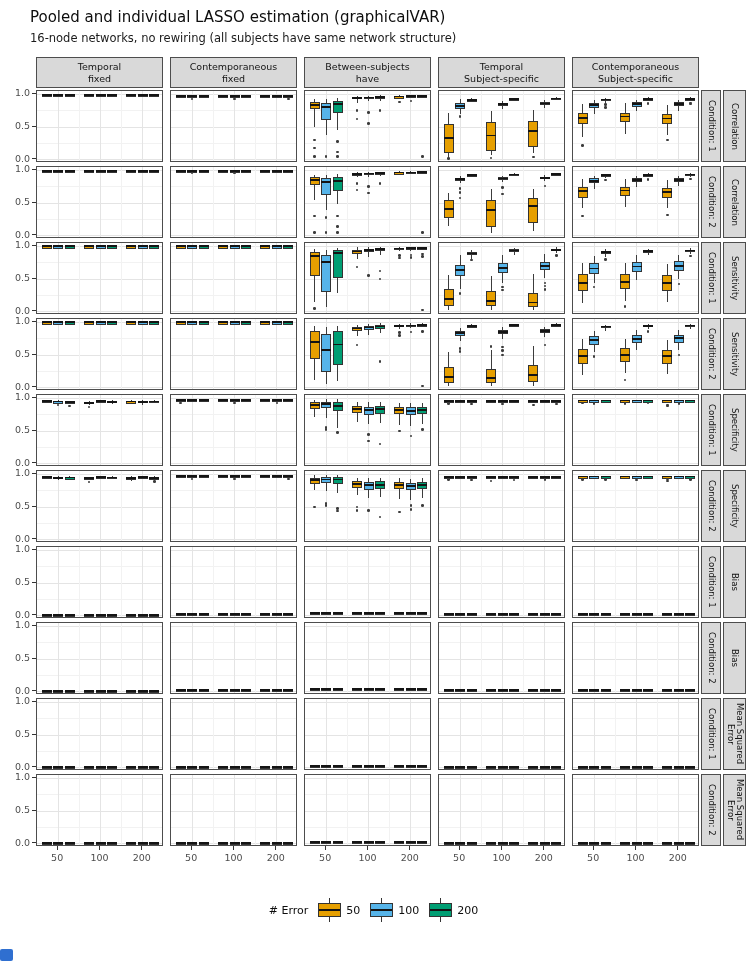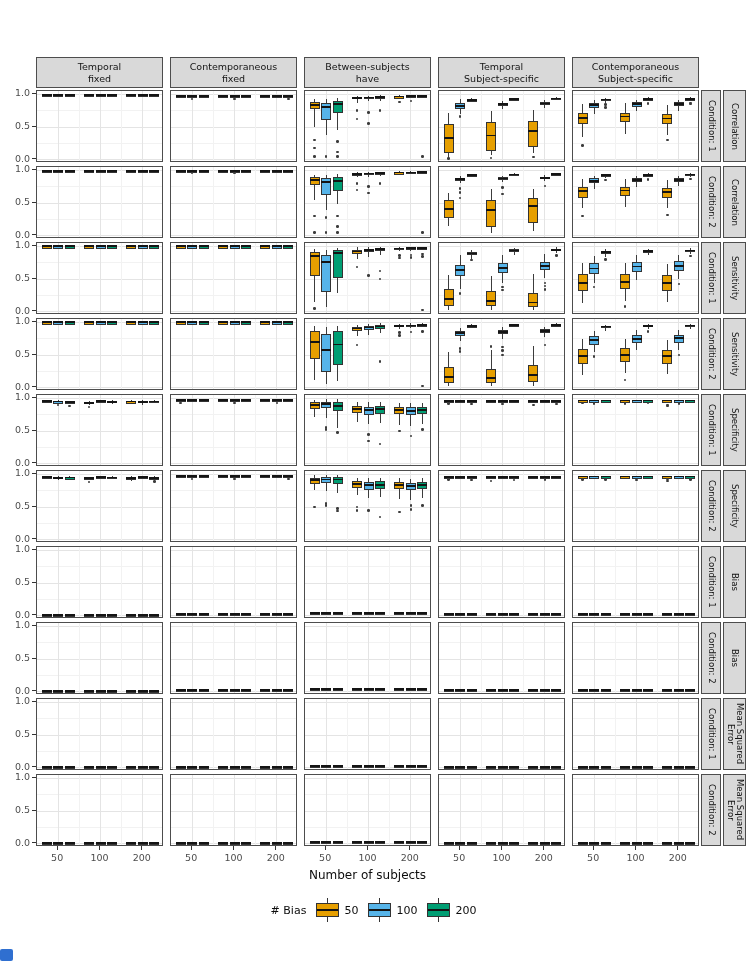--- a/index.html
+++ b/index.html
@@ -28,23 +28,24 @@
   .legend-key{position:relative;width:23px;height:24px;display:inline-block;}
   .lk-w{position:absolute;left:11px;top:0;width:1px;height:24px;background:#333;}
   .lk-b{position:absolute;left:0;top:5px;width:23px;height:14px;border:1px solid #333;box-sizing:border-box;}
   .lk-m{position:absolute;left:1px;top:11px;width:21px;height:2px;background:#141414;}
   #artifact{position:absolute;left:0;top:949px;width:13px;height:12px;background:#2f6fd0;border-radius:2px;}
 </style>
 </head>
 <body>
 
 <div id="figure">
-  <div id="xtitle">Number of subjects</div>
+  <div id="title">Pooled and individual LASSO estimation (graphicalVAR)</div>
+  <div id="subtitle">16-node networks, no rewiring (all subjects have same network structure)</div>
   <div id="legend">
-    <span class="legend-title"># Bias</span>
+    <span class="legend-title"># Error</span>
     <span class="legend-item">
       <span class="legend-key">
           <span class="lk-w"></span>
           <span class="lk-b" style="background: rgb(230, 159, 0);"></span>
           <span class="lk-m"></span>
         </span>
       <span class="legend-label">50</span>
     </span>
     <span class="legend-item">
       <span class="legend-key">

